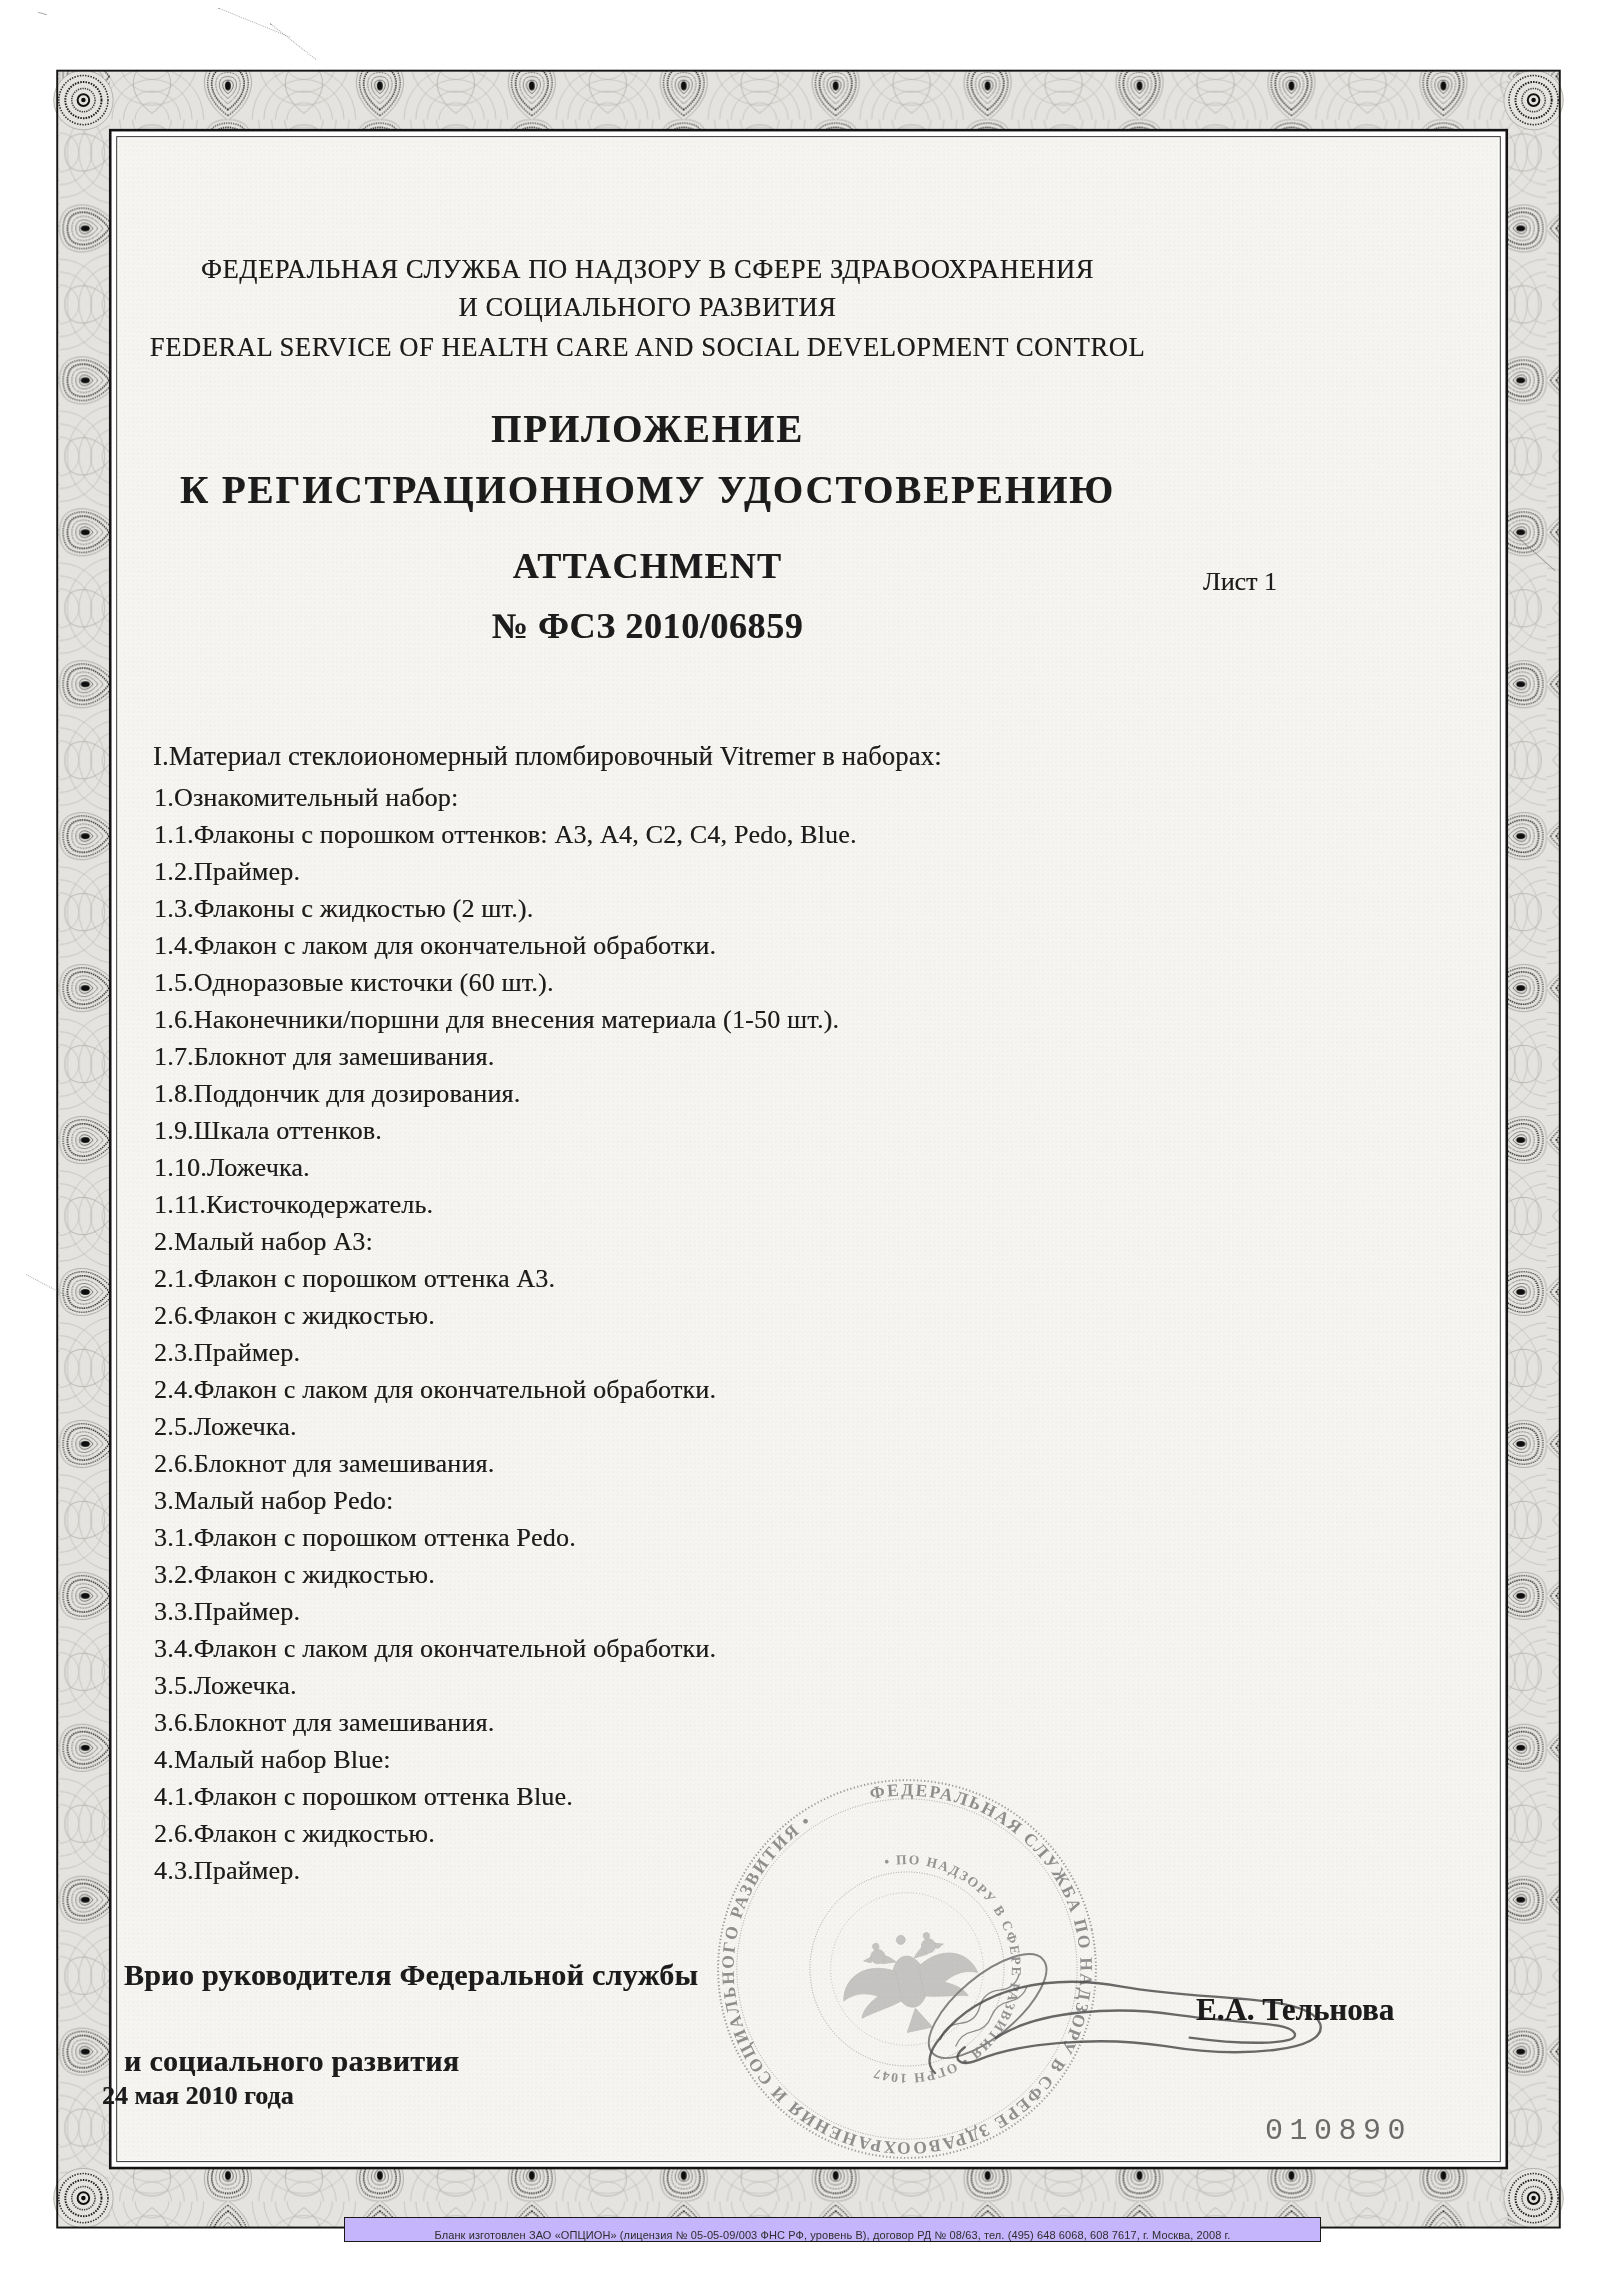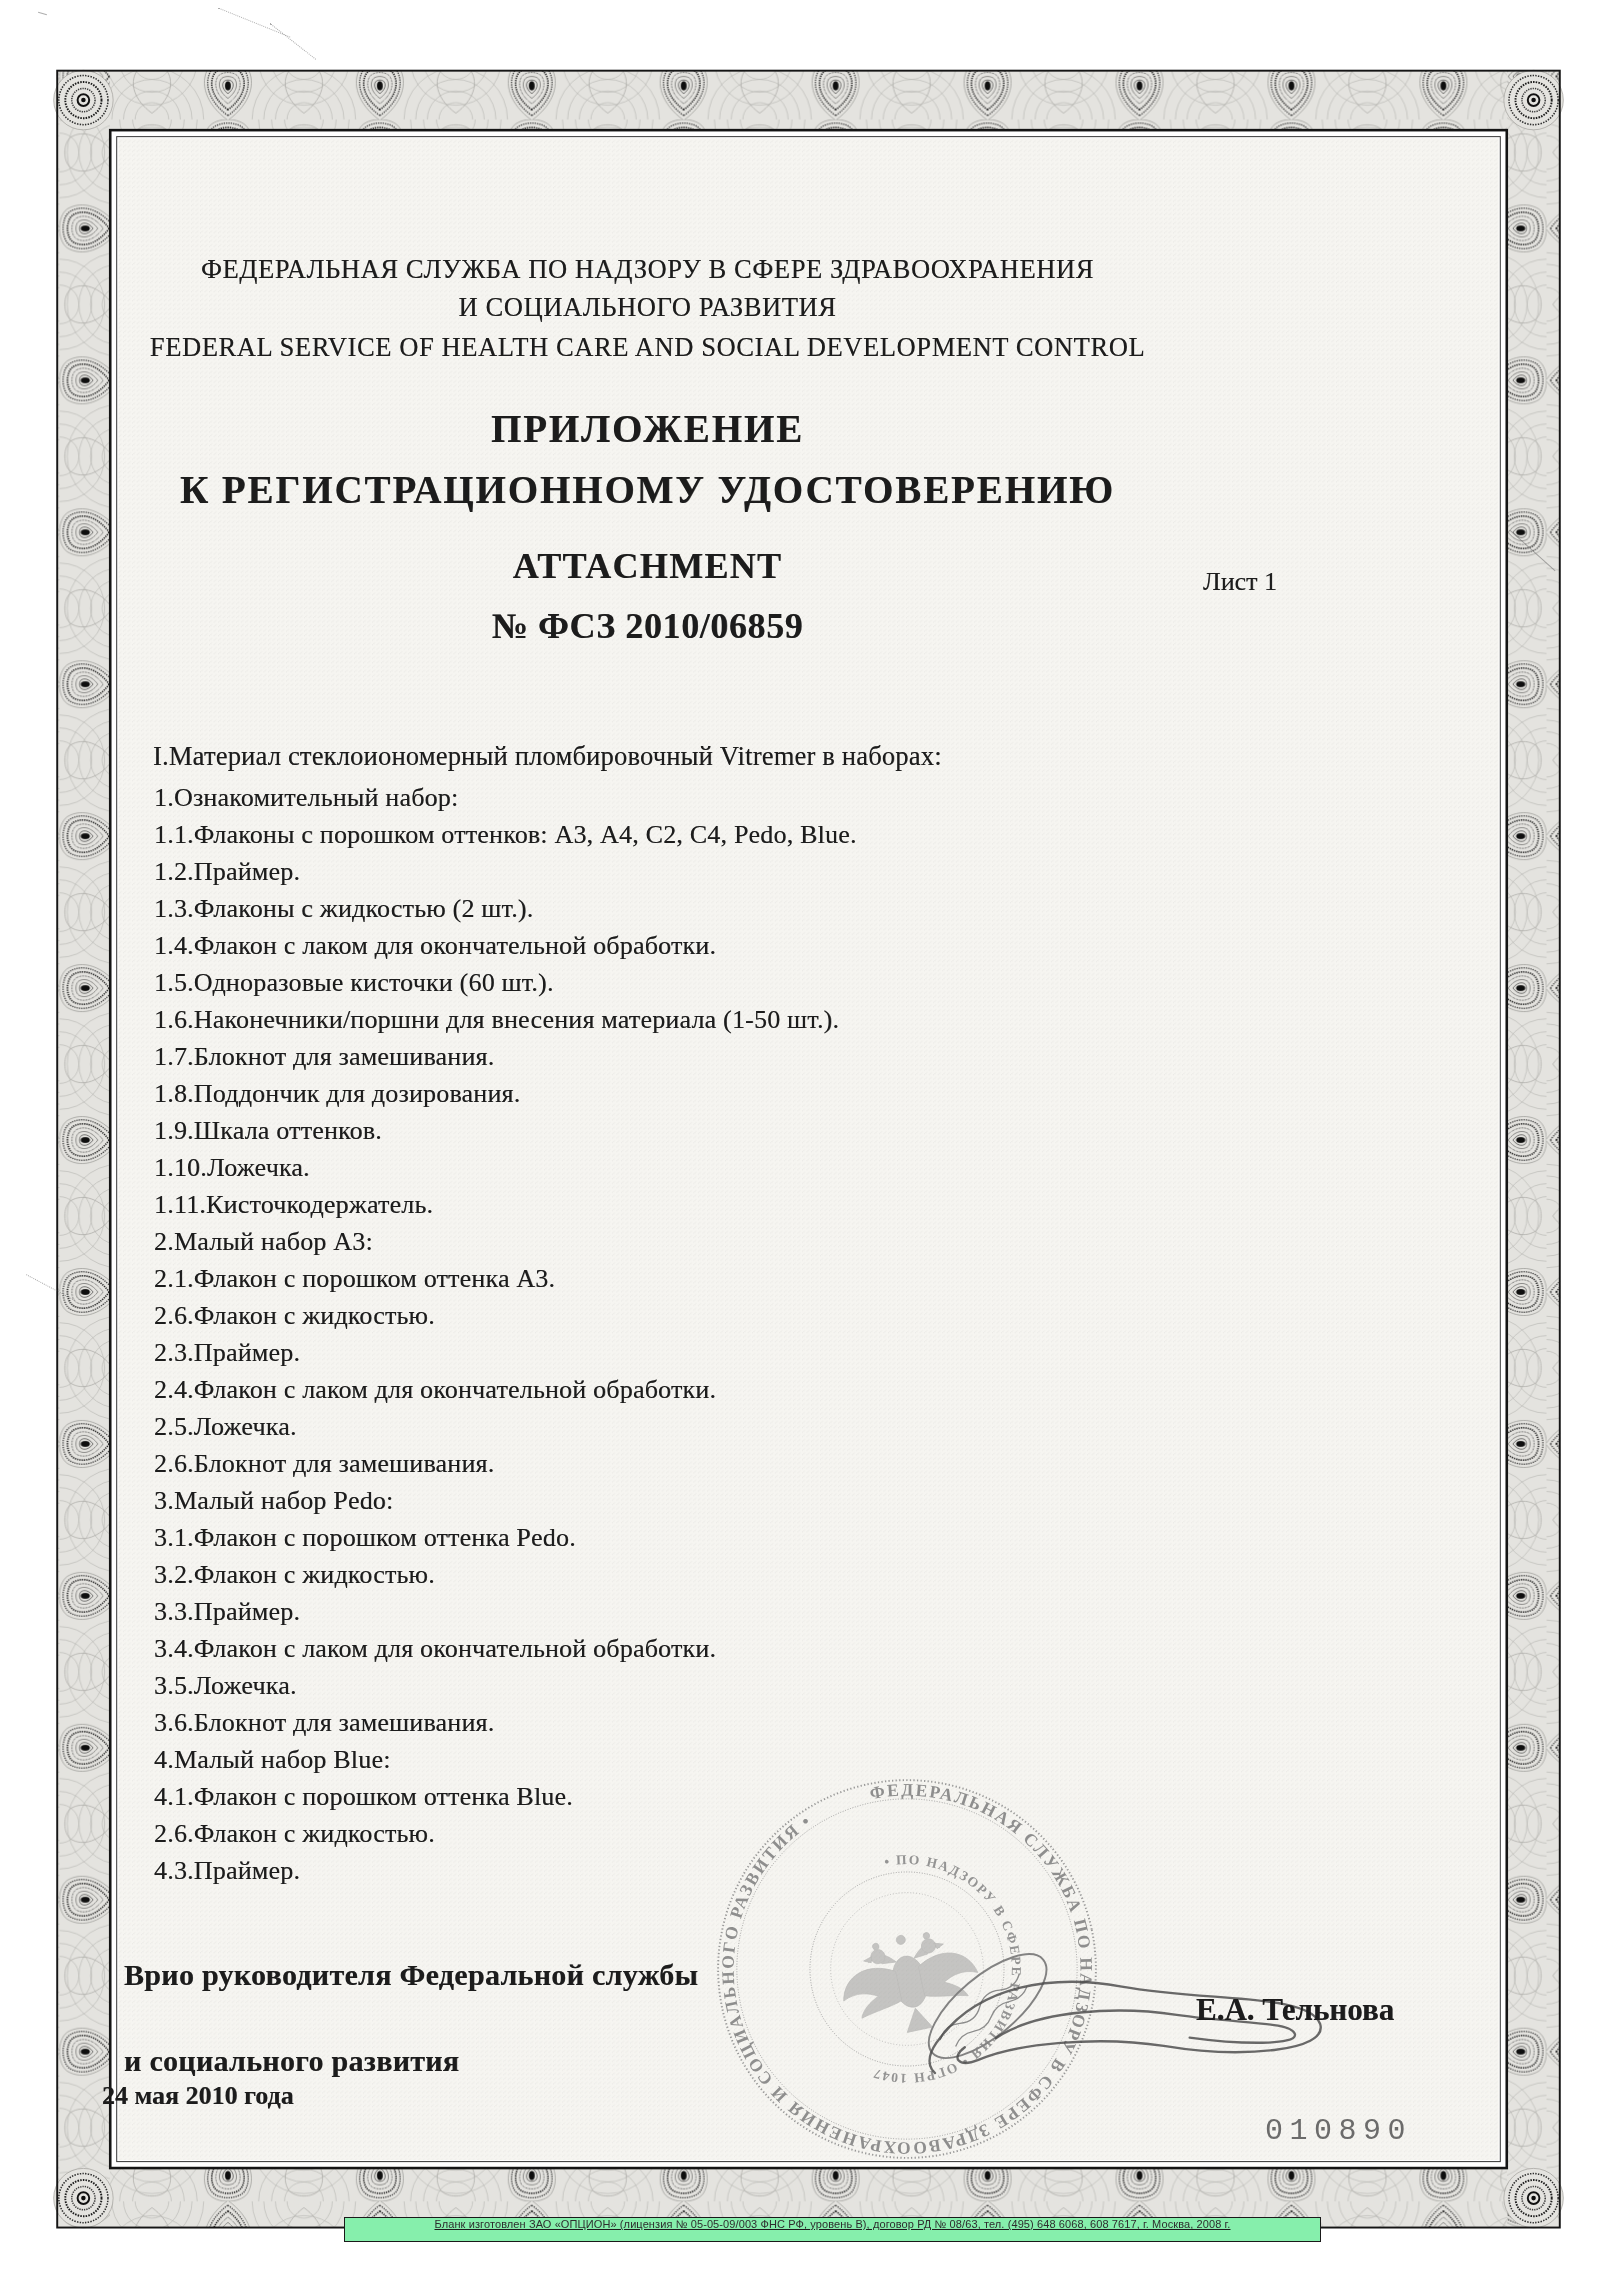--- a/index.html
+++ b/index.html
@@ -13,22 +13,22 @@
   .title-en{font-size:36px;font-weight:700;letter-spacing:1.3px;}
   .doc-num{font-size:36px;font-weight:700;letter-spacing:0.6px;}
   .sheet{font-size:26px;}
   .heading{font-size:26.5px;font-weight:400;letter-spacing:0.2px;}
   .list{left:154px;top:779px;width:1229px;font-size:26px;line-height:37px;letter-spacing:0.2px;}
   .sig-line{font-size:30px;font-weight:700;letter-spacing:0.3px;text-align:right;}
   .sig-date{font-size:26px;font-weight:700;}
   .sig-name{font-size:31px;font-weight:700;}
   .serial{font-family:"Liberation Mono", monospace;font-size:30px;color:#545454;
           letter-spacing:6.5px;opacity:.85;}
-  .footer-box{left:344px;top:2217px;width:975px;height:23px;background:#86efac;
-              border:1.3px solid #1a1a1a;display:flex;align-items:flex-start;justify-content:center;text-decoration:underline;}
+  .footer-box{left:344px;top:2217px;width:975px;height:23px;background:#c4b5fd;
+              border:1.3px solid #1a1a1a;display:flex;align-items:flex-end;justify-content:center;}
   .footer-text{font-family:"Liberation Sans", sans-serif;font-size:11px;color:#2e2e2e;
                white-space:nowrap;letter-spacing:0.1px;}
   .stamp{left:700px;top:1762px;filter:blur(0.4px);opacity:.85;}
   .autograph{left:905px;top:1940px;filter:blur(0.3px);}
   .scratch{border-top:1px solid #6a6a6a;opacity:.55;}
   .scratch.dot{border-top-style:dotted;}
   svg text{font-family:"Liberation Serif", serif;}
 </style>
 </head>
 <body>

